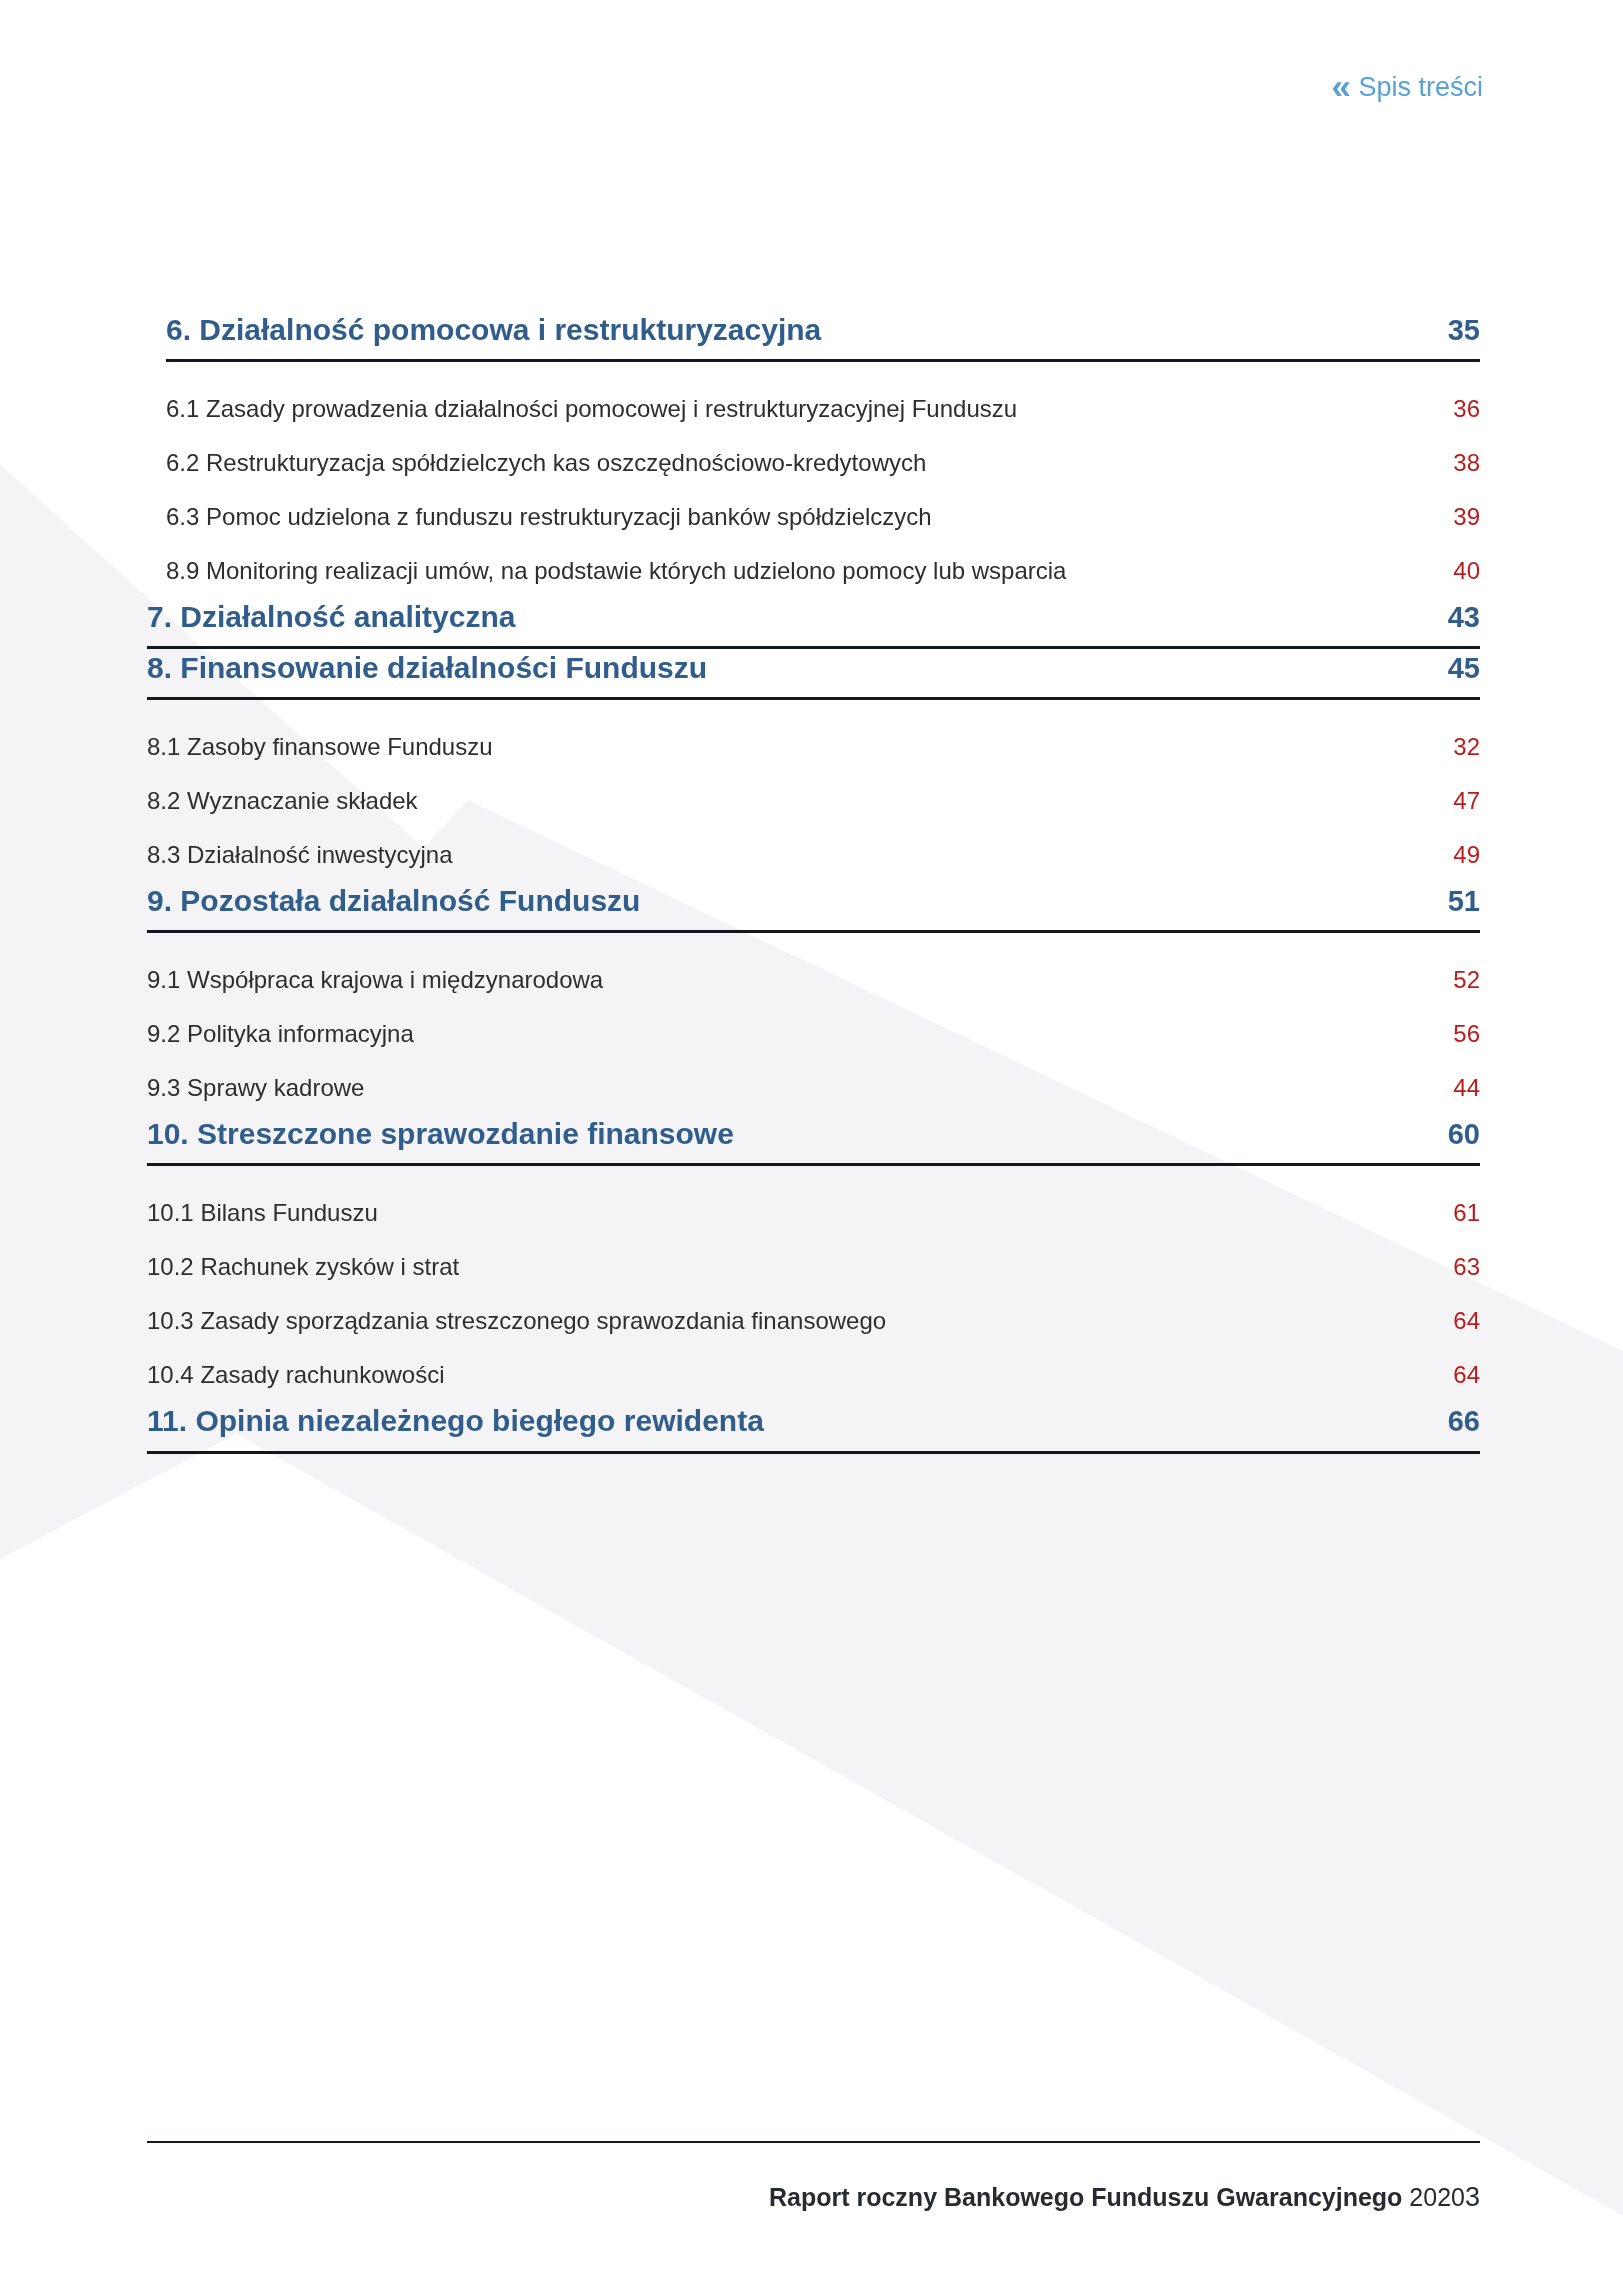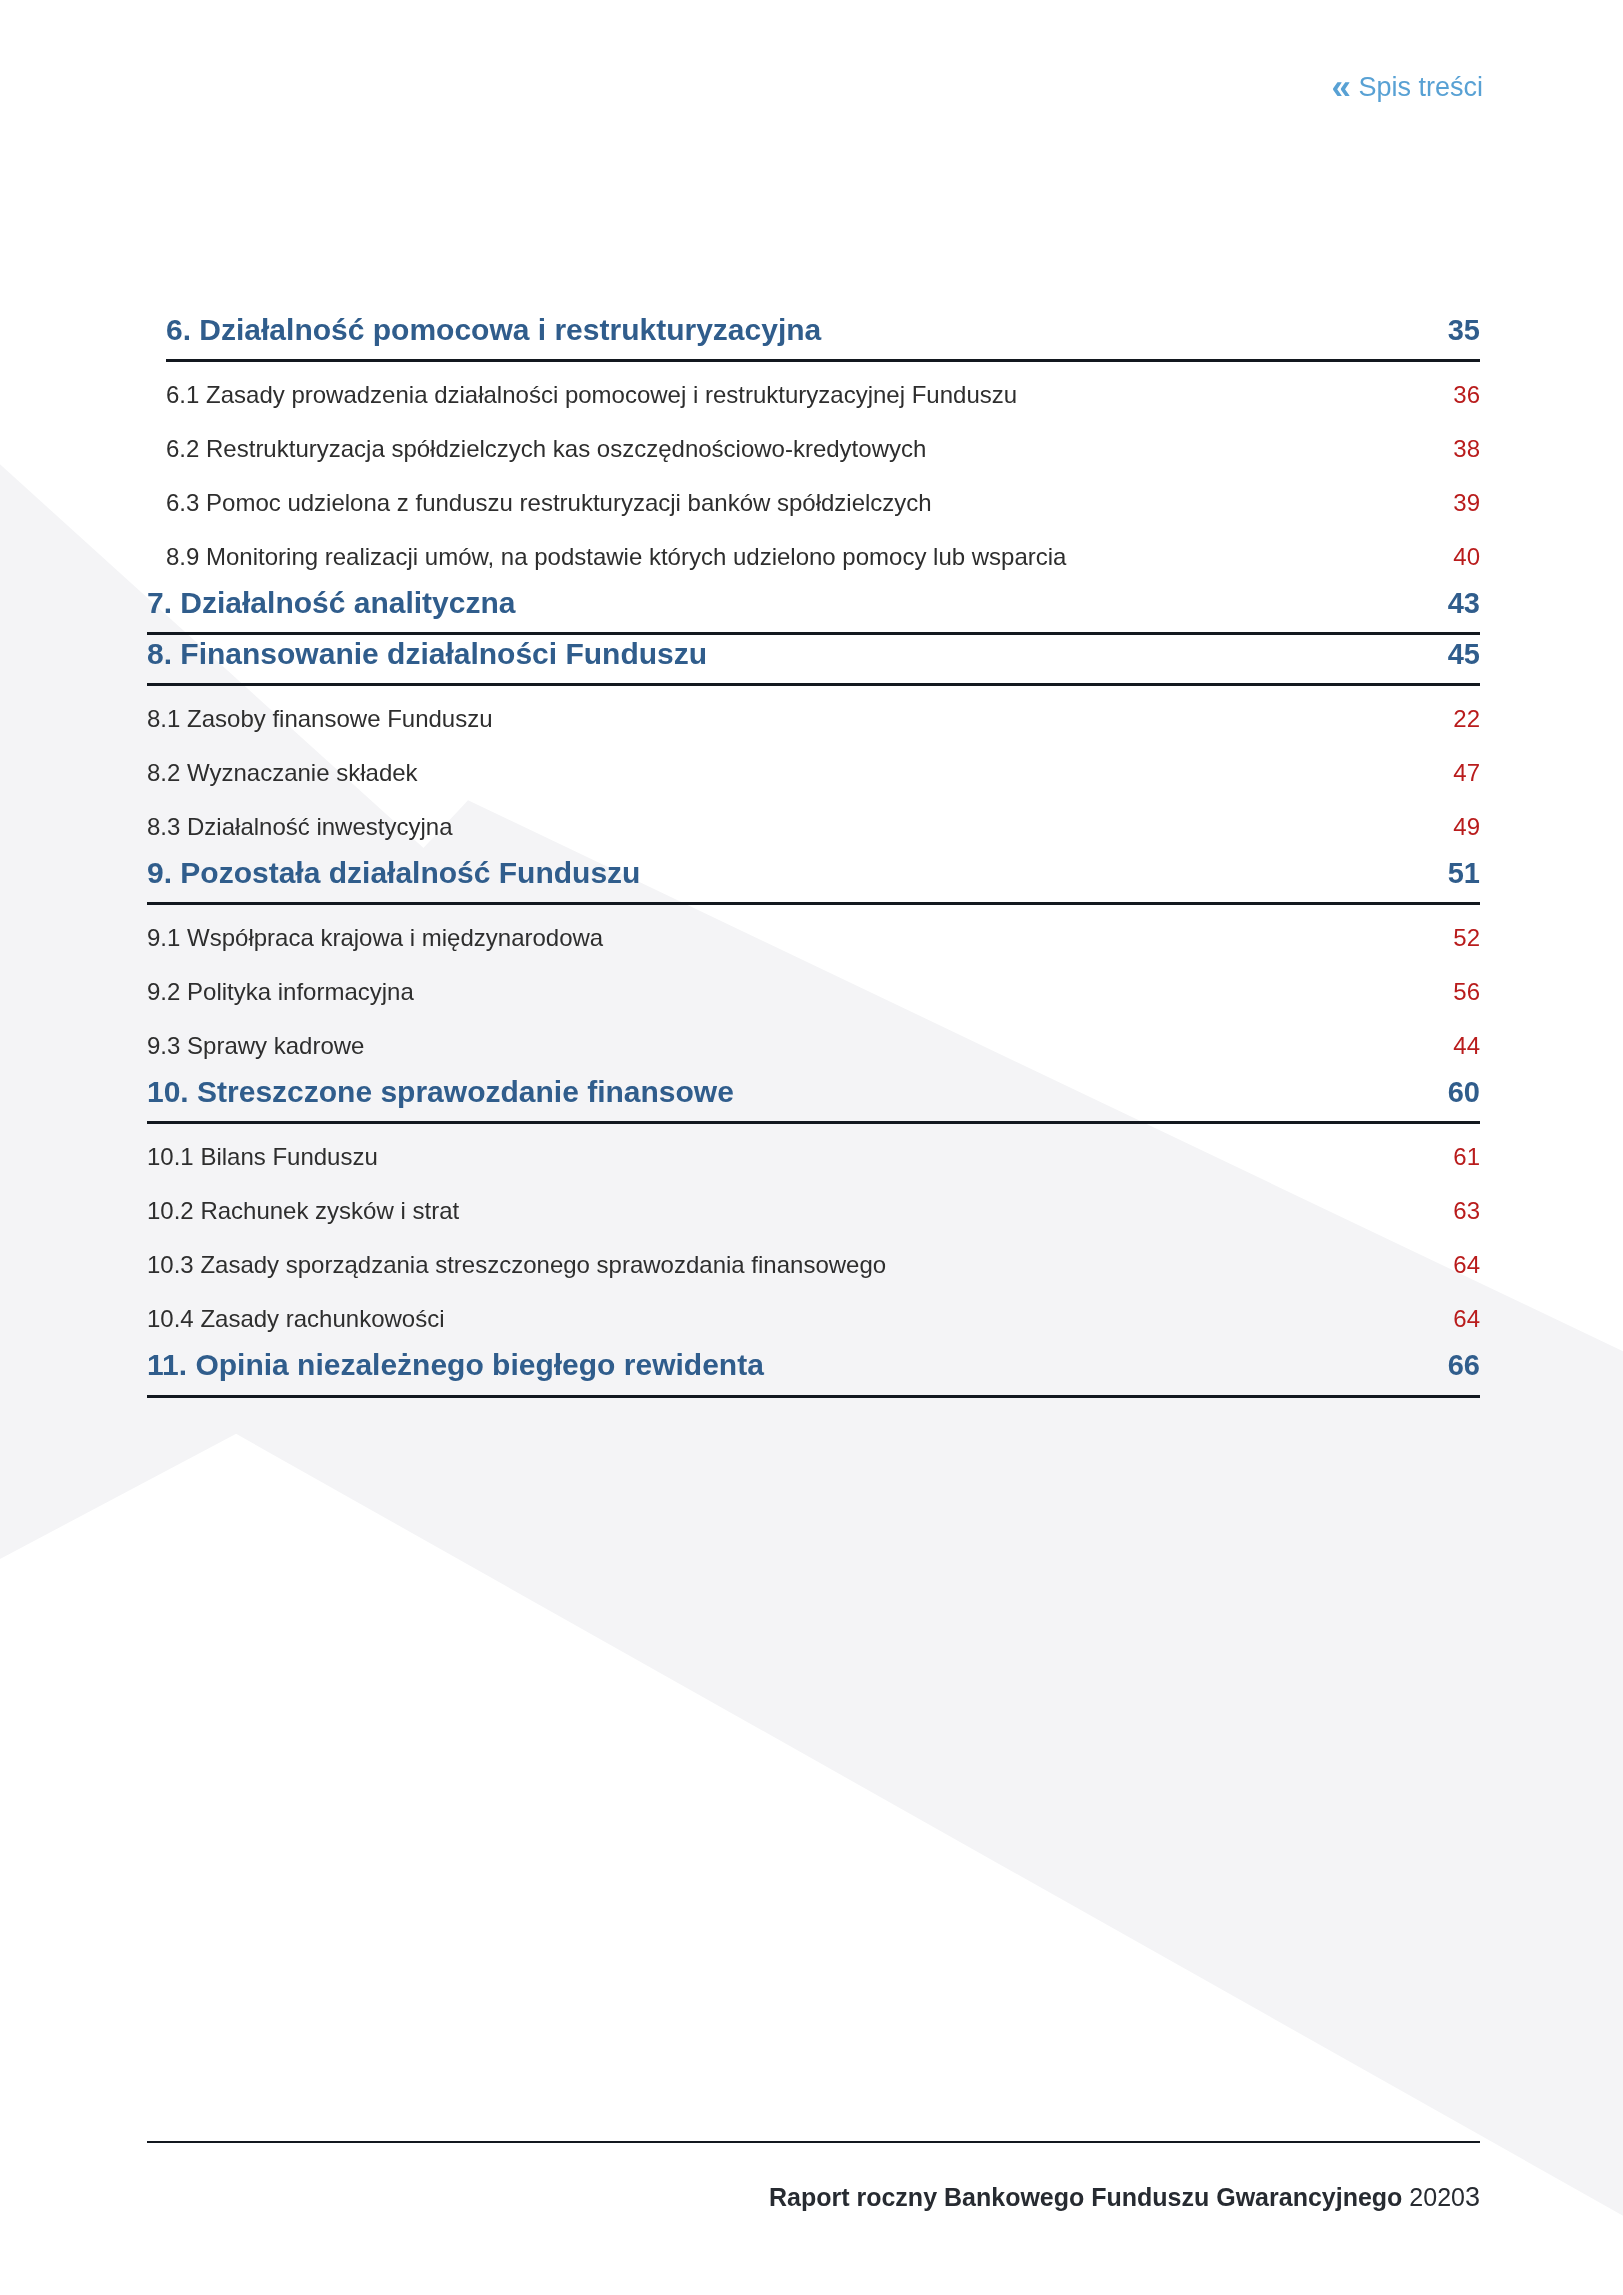--- a/index.html
+++ b/index.html
@@ -26,21 +26,21 @@
   .section.first { margin-top:311px;margin-left:19px; }
   .section-heading {
     display:flex; justify-content:space-between; align-items:baseline;
     font-size:30px; font-weight:bold; color:#305d8c;
     line-height:1.25;
     padding-bottom:10.6px;
     border-bottom:3px solid #13181f;
     cursor:pointer;
   }
   .section-heading .hpage { font-size:29px; }
-  .entries { padding-top:6px; }
+  .entries { padding-top:20px; }
   .entry {
     height:54px;
     display:flex; justify-content:space-between; align-items:center;
     font-size:24px; color:#2e2e2e; line-height:1.2;
     cursor:pointer;
   }
   .entry .epage { color:#b91c1c; }
 
   .footer {
     position:absolute; left:147px; right:143px; top:2141px;
@@ -105,21 +105,21 @@
     </div>
 
     <div class="section">
       <div class="section-heading">
         <span>8. Finansowanie działalności Funduszu</span>
         <span class="hpage">45</span>
       </div>
       <div class="entries">
         <div class="entry">
           <span>8.1 Zasoby finansowe Funduszu</span>
-          <span class="epage">22</span>
+          <span class="epage">32</span>
         </div>
         <div class="entry">
           <span>8.2 Wyznaczanie składek</span>
           <span class="epage">47</span>
         </div>
         <div class="entry">
           <span>8.3 Działalność inwestycyjna</span>
           <span class="epage">49</span>
         </div>
       </div>

